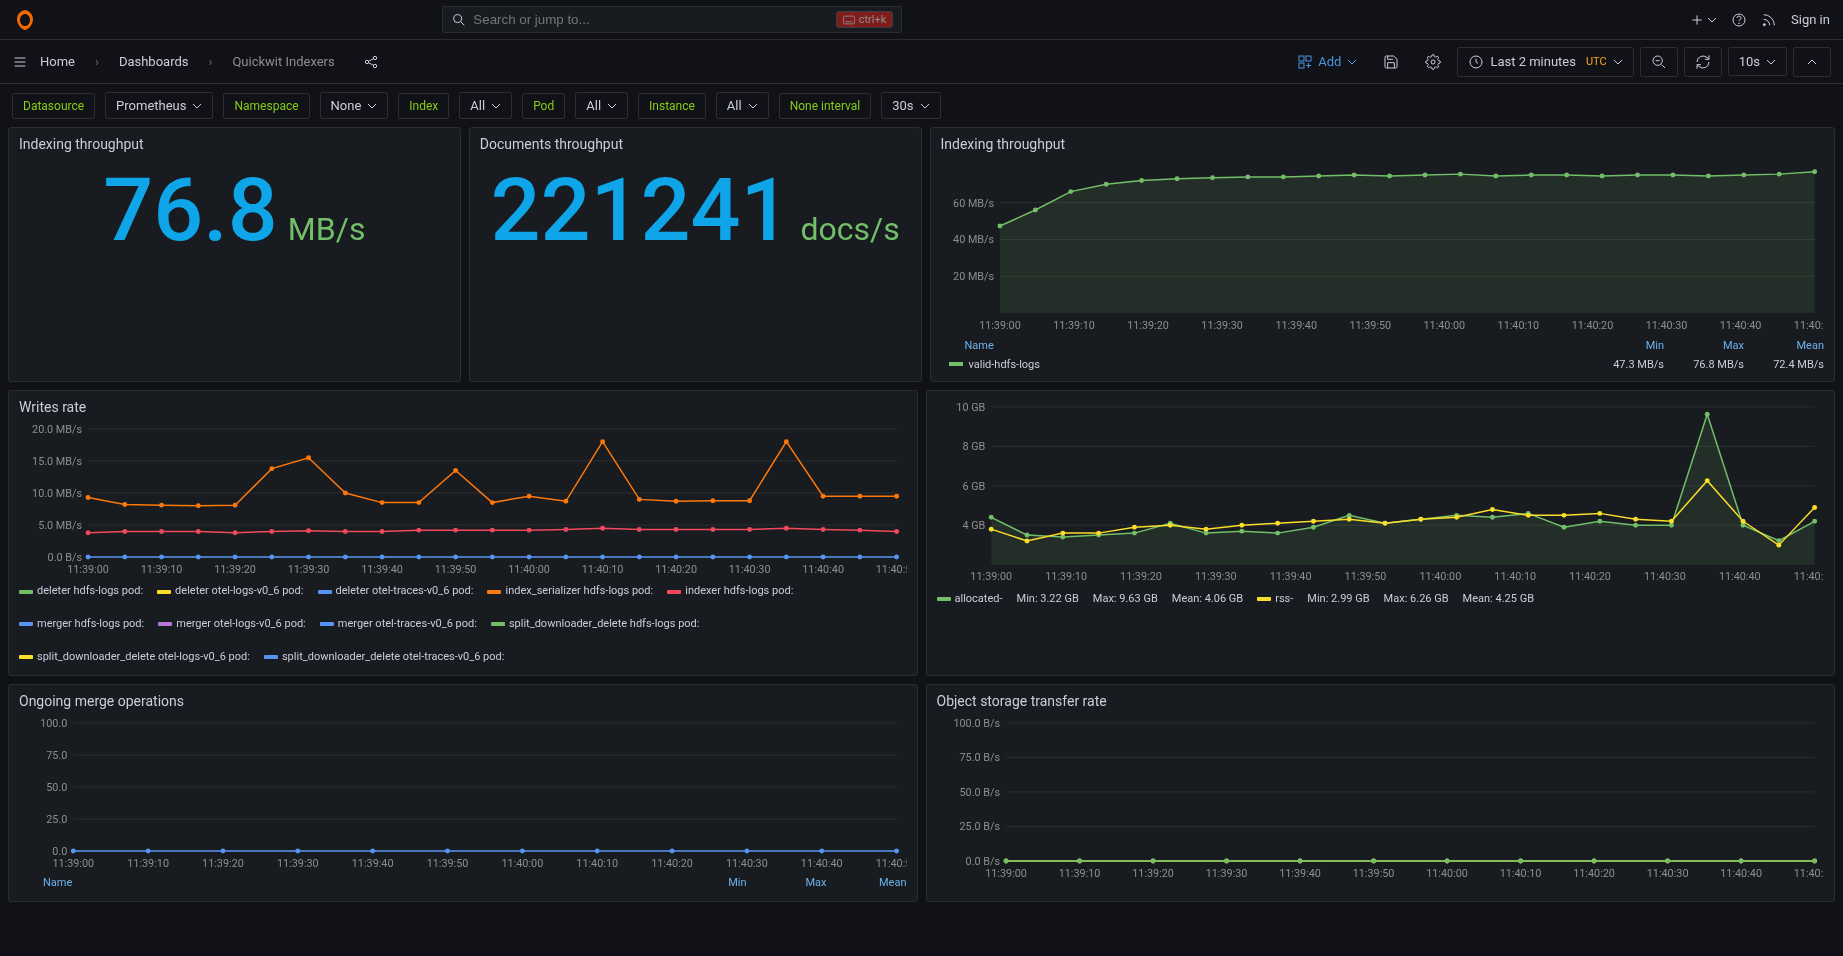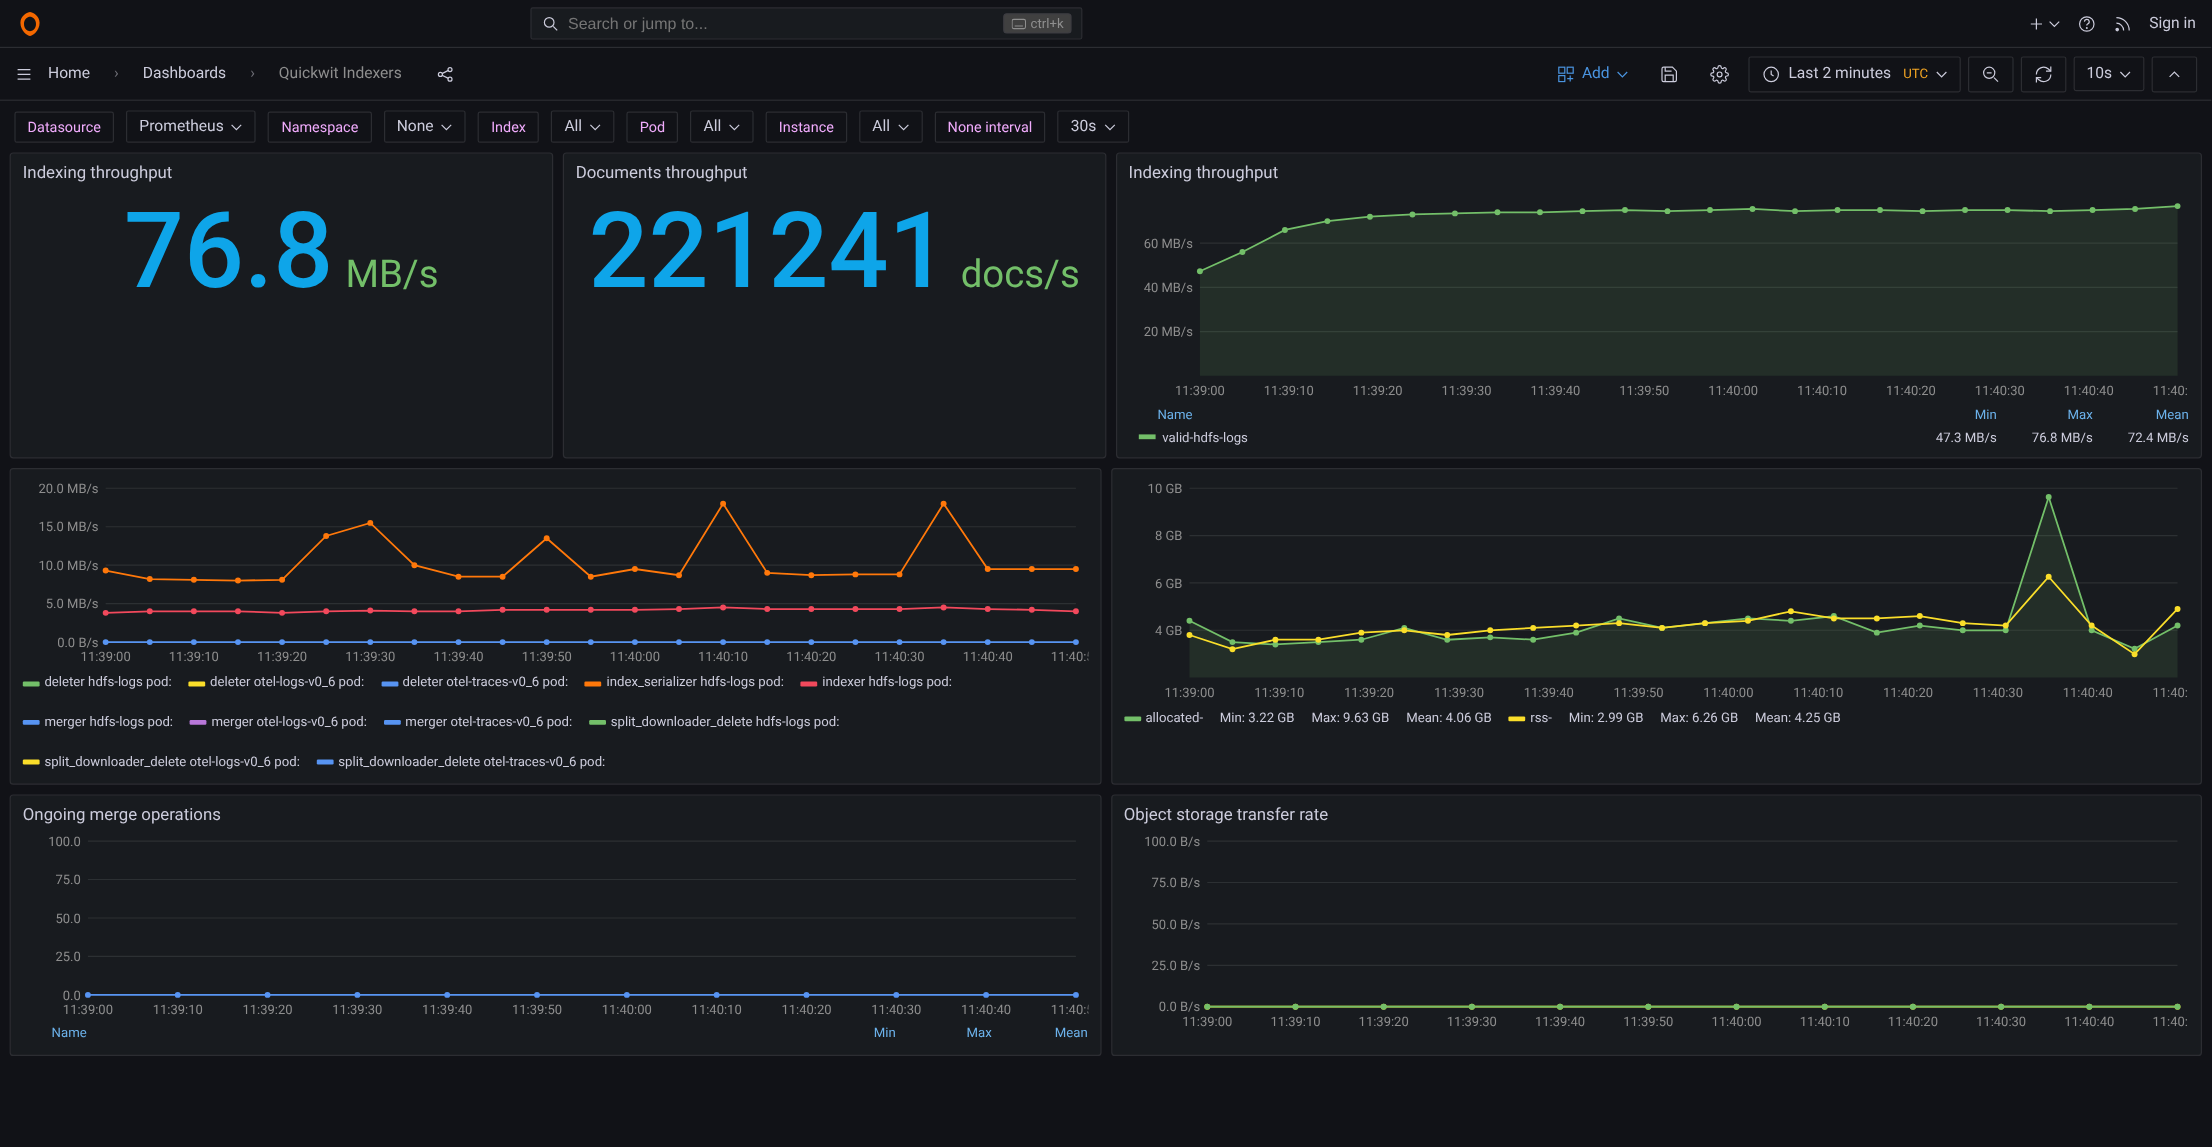--- a/index.html
+++ b/index.html
@@ -34,21 +34,21 @@
 }
 .search-box input {
   background: transparent;
   border: none;
   color: #8e8e8e;
   outline: none;
   flex: 1;
   margin-left: 6px;
 }
 .kbd {
-  background: #404040;
+  background: #7f1d1d;
   border: 1px solid #3d3d42;
   border-radius: 3px;
   padding: 1px 6px;
   font-size: 11px;
   color: #8e8e8e;
   display: flex;
   align-items: center;
   gap: 4px;
 }
 .topbar-right { display: flex; align-items: center; gap: 14px; margin-left: auto; }
@@ -76,21 +76,21 @@
 .btn-add { color: #4a94e0; justify-content: center; }
 .utc { color: #f5a623; font-size: 11px; margin-left: 4px; }
 .varbar {
   display: flex;
   align-items: center;
   gap: 10px;
   padding: 8px 12px;
   flex-wrap: wrap;
 }
 .var-label {
-  color: #f0abfc;
+  color: #84cc16;
   font-size: 12px;
   border: 1px solid #2c2d32;
   padding: 5px 10px;
   border-radius: 2px;
 }
 .var-value {
   border: 1px solid #2c2d32;
   padding: 5px 10px;
   border-radius: 2px;
   display: flex;
@@ -381,20 +381,21 @@
         </span>
       <span class="col">47.3 MB/s</span>
       <span class="col">76.8 MB/s</span>
       <span class="col">72.4 MB/s</span>
     </div>
   </div>
 </div>
 
 <div class="row2">
   <div class="panel">
+    <div class="panel-title">Writes rate</div>
     <svg class="chart" id="chart4" viewBox="0 0 900 160">
         <line x1="70" x2="890" y1="138" y2="138" class="grid-line"></line>
         <text x="64" y="142" text-anchor="end" class="axis-label">0.0 B/s</text>
         <line x1="70" x2="890" y1="105.5" y2="105.5" class="grid-line"></line>
         <text x="64" y="109.5" text-anchor="end" class="axis-label">5.0 MB/s</text>
         <line x1="70" x2="890" y1="73" y2="73" class="grid-line"></line>
         <text x="64" y="77" text-anchor="end" class="axis-label">10.0 MB/s</text>
         <line x1="70" x2="890" y1="40.5" y2="40.5" class="grid-line"></line>
         <text x="64" y="44.5" text-anchor="end" class="axis-label">15.0 MB/s</text>
         <line x1="70" x2="890" y1="8" y2="8" class="grid-line"></line>

